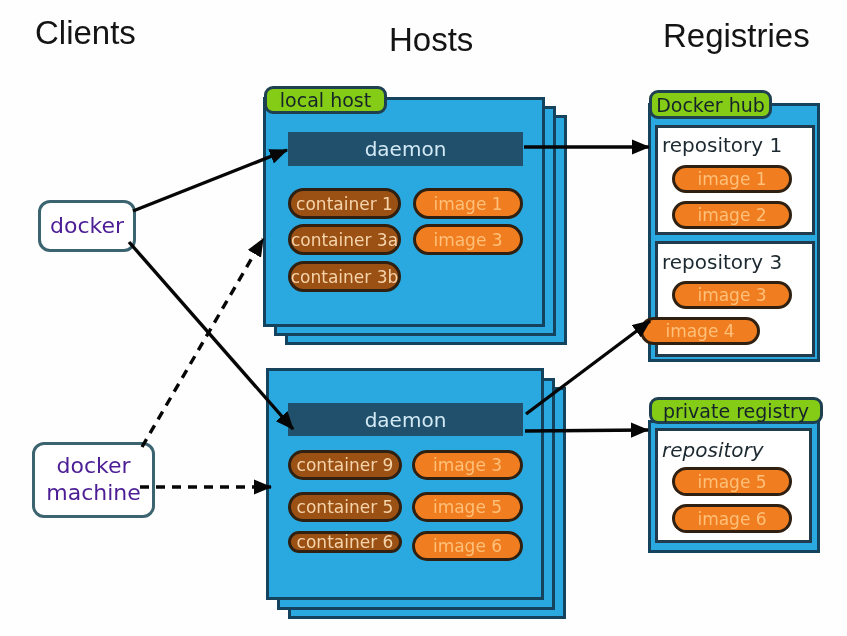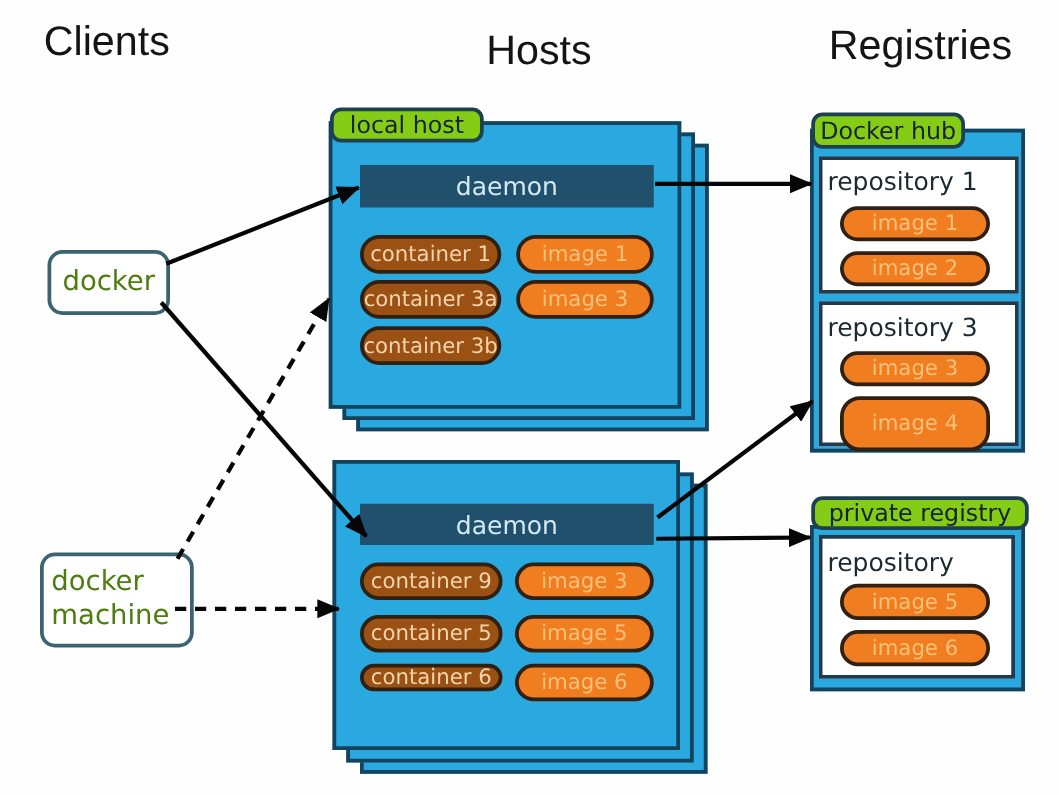--- a/index.html
+++ b/index.html
@@ -1,22 +1,22 @@
 <!DOCTYPE html>
 <html><head>
 <meta charset="utf-8">
 <style>
   html,body{margin:0;padding:0;background:#ffffff;}
   .canvas{position:relative;width:847px;height:636px;background:#fefefe;overflow:hidden;
           font-family:"DejaVu Sans",sans-serif;}
   .col-title{position:absolute;font-family:"Liberation Sans",sans-serif;font-size:33px;
              color:#141414;white-space:nowrap;}
   .client-box{position:absolute;background:#ffffff;border:3px solid #3b6470;border-radius:12px;
-              display:flex;align-items:center;justify-content:center;
-              font-size:22px;line-height:1.22;color:#4d7c0f;}
+              display:flex;align-items:center;justify-content:center;text-align:center;
+              font-size:22px;line-height:1.22;color:#4c1d95;}
   .stack{position:absolute;background:#29a9e0;border:3px solid #15425c;box-sizing:border-box;}
   .host-box{position:absolute;background:#29a9e0;border:3px solid #15425c;box-sizing:border-box;z-index:2;}
   .tag{position:absolute;background:#84cc16;border:3px solid #1f4050;border-radius:9px;
        display:flex;align-items:center;justify-content:center;padding:0 4px;
        font-size:19px;color:#16232b;white-space:nowrap;z-index:4;box-sizing:border-box;}
   .daemon{position:absolute;background:#20506b;color:#d3eaf6;display:flex;align-items:center;
           justify-content:center;font-size:20px;z-index:3;}
   .pill{position:absolute;border-radius:16px;border:3px solid #302011;box-sizing:border-box;
         display:flex;align-items:center;justify-content:center;font-size:17px;z-index:3;white-space:nowrap;}
   .pill.container{background:#9b5114;color:#f6d4ab;}
@@ -62,26 +62,26 @@
 
   <div class="regbox" style="left:648px;top:103px;width:172px;height:259px;"></div>
   <div class="tag" style="left:649px;top:90px;min-width:123px;height:29px;">Docker hub</div>
   <div class="whitebox" style="left:655px;top:125px;width:160px;height:110px;"></div>
   <div class="repo-name" style="left:662px;top:133px;">repository 1</div>
   <div class="pill image" style="left:672px;top:165px;width:120px;height:28px;">image 1</div>
   <div class="pill image" style="left:672px;top:201px;width:120px;height:28px;">image 2</div>
   <div class="whitebox" style="left:655px;top:241px;width:160px;height:116px;"></div>
   <div class="repo-name" style="left:662px;top:250px;">repository 3</div>
   <div class="pill image" style="left:672px;top:281px;width:120px;height:28px;">image 3</div>
-  <div class="pill image" style="left:672px;top:317px;width:120px;height:44px;">image 4</div>
+  <div class="pill image" style="left:640px;top:317px;width:120px;height:28px;">image 4</div>
 
   <div class="regbox" style="left:648px;top:420px;width:172px;height:133px;"></div>
   <div class="tag" style="left:649px;top:397px;min-width:174px;height:27px;">private registry</div>
   <div class="whitebox" style="left:655px;top:428px;width:157px;height:115px;"></div>
-  <div class="repo-name" style="left:662px;top:438px;">repository</div>
+  <div class="repo-name" style="left:662px;top:438px;font-style:italic;">repository</div>
   <div class="pill image" style="left:672px;top:467px;width:120px;height:29px;">image 5</div>
   <div class="pill image" style="left:672px;top:504px;width:120px;height:29px;">image 6</div>
 
   <svg class="arrows" width="847" height="636" viewBox="0 0 847 636">
     <defs>
       <marker id="ah" viewBox="0 0 6 5" markerWidth="5.4" markerHeight="4.5" refX="5.6" refY="2.5" orient="auto">
         <path d="M0,0 L6,2.5 L0,5 Z" fill="#060606"></path>
       </marker>
     </defs>
     <line x1="133" y1="211" x2="287" y2="150" stroke="#060606" stroke-width="3.4" marker-end="url(#ah)"></line>

